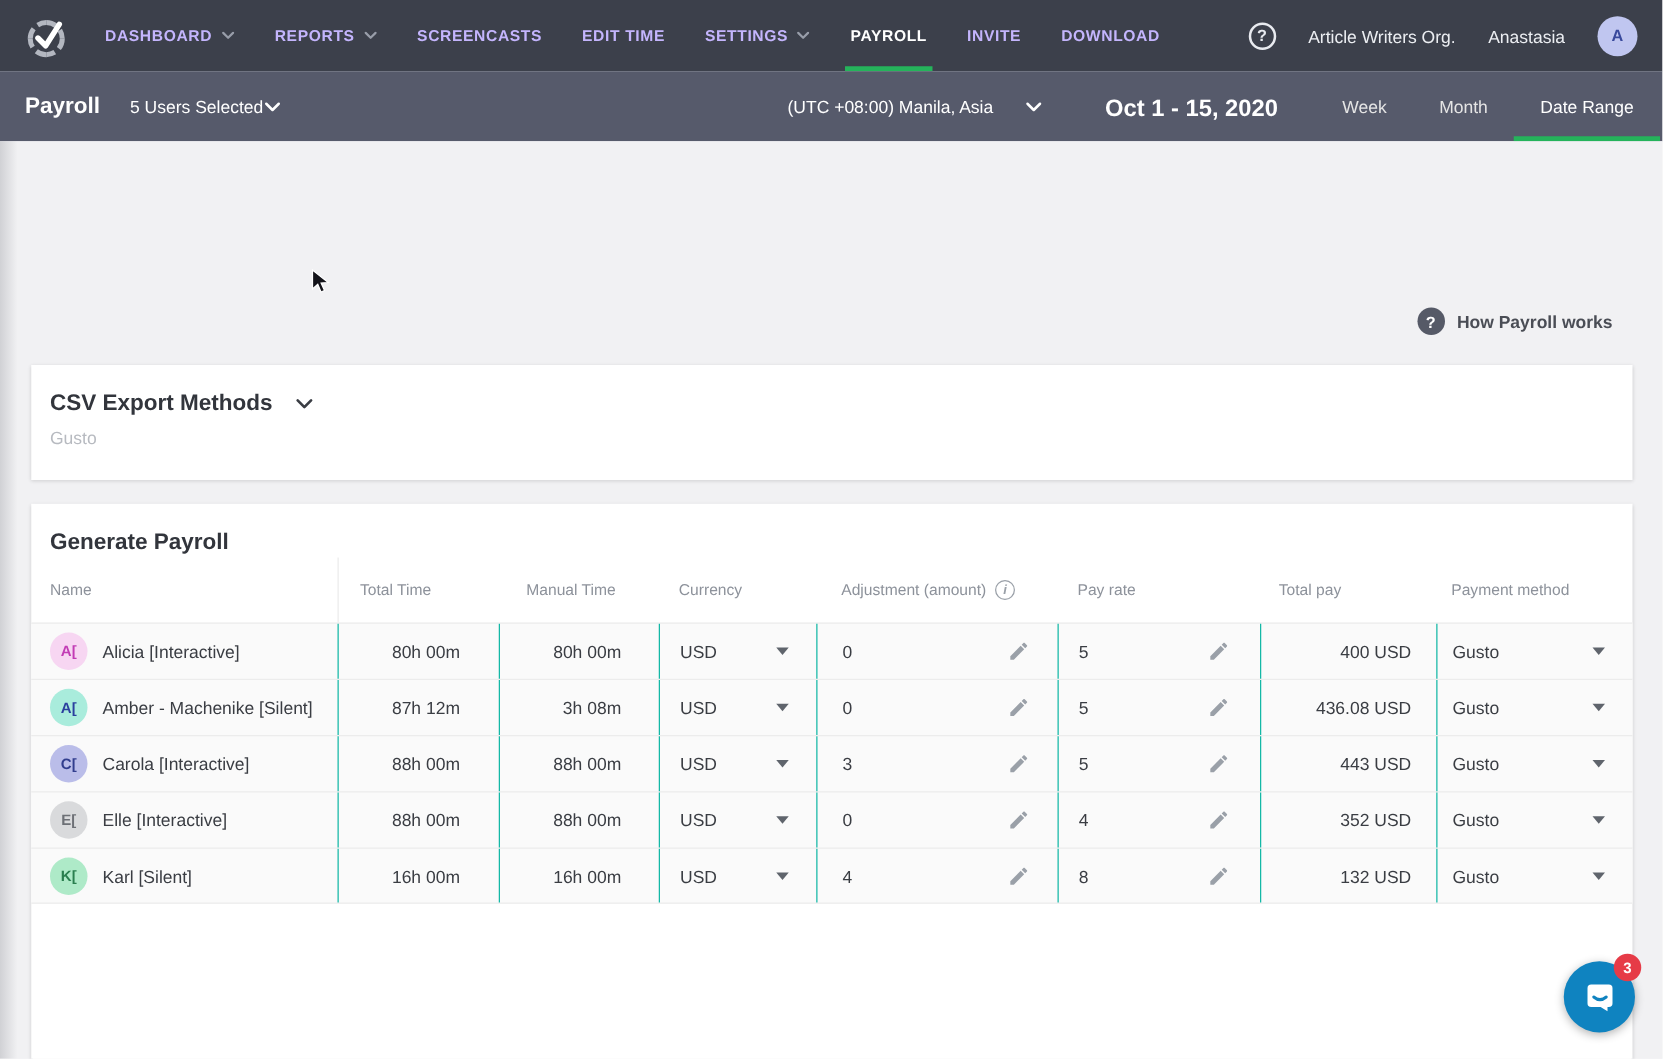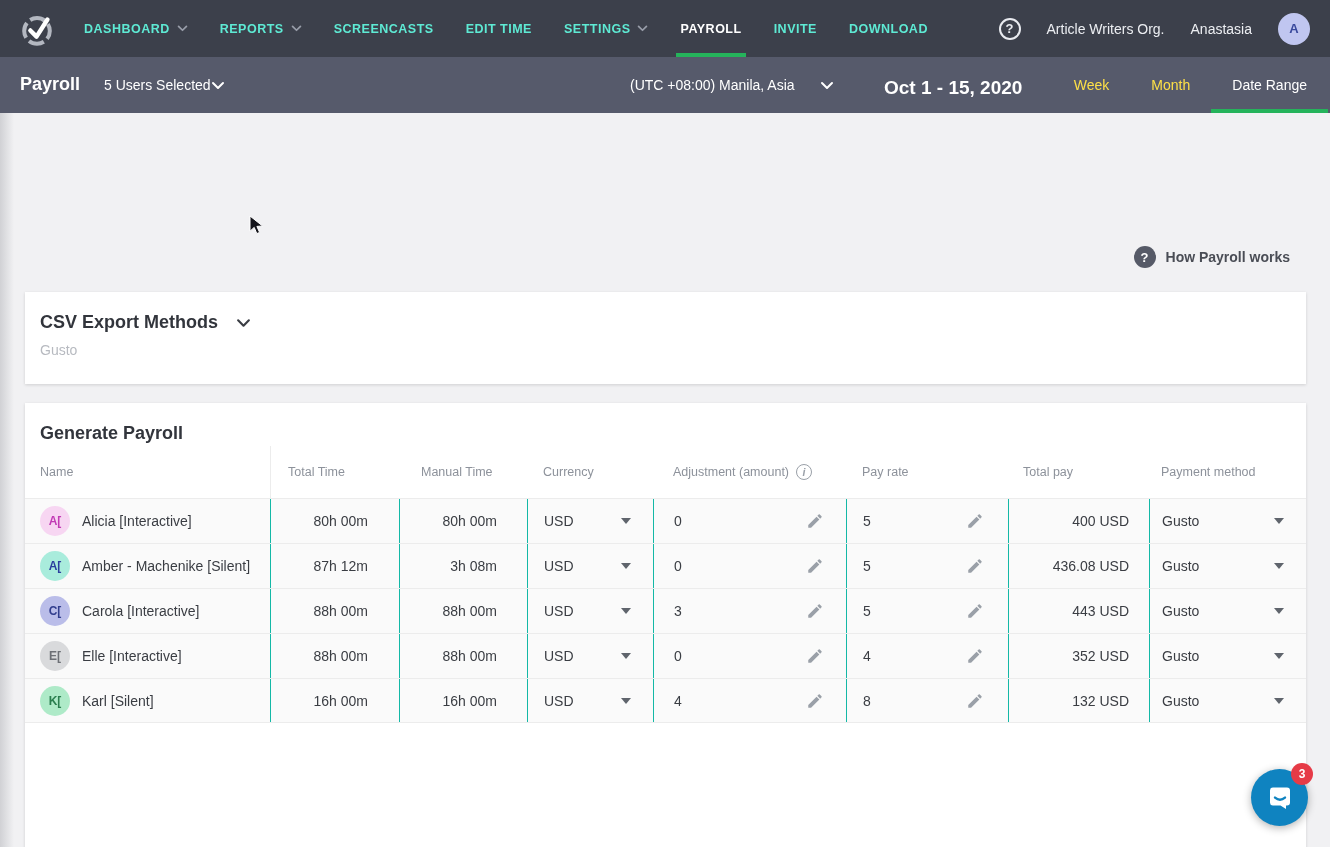--- a/index.html
+++ b/index.html
@@ -15,21 +15,21 @@
   
   .topbar {
     position:absolute; top:0; left:0; width:1330px; height:57px;
     background:#3c404b; display:flex; align-items:stretch;
   }
   .logo-wrap { display:flex; align-items:center; padding:0 12px 0 18px; }
   .nav-items { display:flex; align-items:stretch; }
   .nav-item {
     display:flex; align-items:center; gap:7px; padding:0 16px;
     font-size:12.5px; font-weight:700; letter-spacing:.5px;
-    color:#5eead4; cursor:pointer; position:relative;
+    color:#c4b5fd; cursor:pointer; position:relative;
   }
   .nav-item .chev-svg { stroke:#989da9; }
   .nav-item.active { color:#ffffff; }
   .nav-item.active::after {
     content:""; position:absolute; left:12px; right:12px; bottom:0;
     height:4px; background:#25b35b;
   }
   .top-right {
     margin-left:auto; display:flex; align-items:center; gap:26px; padding-right:20px;
   }
@@ -59,21 +59,21 @@
   .tz-select {
     position:absolute; left:630px; top:0; height:56px; width:204px;
     display:flex; align-items:center; justify-content:space-between;
     color:#fff; font-size:14px; cursor:pointer;
   }
   .chev-svg { stroke:#fff; fill:none; stroke-width:2; stroke-linecap:round; stroke-linejoin:round; }
   .date-label { position:absolute; left:884px; top:20px; color:#fff; font-size:19px; font-weight:700; cursor:pointer; }
   .range-tabs { position:absolute; right:2px; top:0; height:56px; display:flex; }
   .range-tab {
     height:100%; display:flex; align-items:center; padding:0 21px;
-    color:#fde047; font-size:14px; cursor:pointer; position:relative;
+    color:#e5e5e5; font-size:14px; cursor:pointer; position:relative;
   }
   .range-tab.active { color:#fff; }
   .range-tab.active::after {
     content:""; position:absolute; left:0; right:0; bottom:0; height:4px; background:#25b35b;
   }
 
   
   .content { position:absolute; top:113px; left:0; width:1330px; height:734px; background:#f1f1f3; }
   .left-shadow {
     position:absolute; top:0; left:0; width:14px; height:734px;

